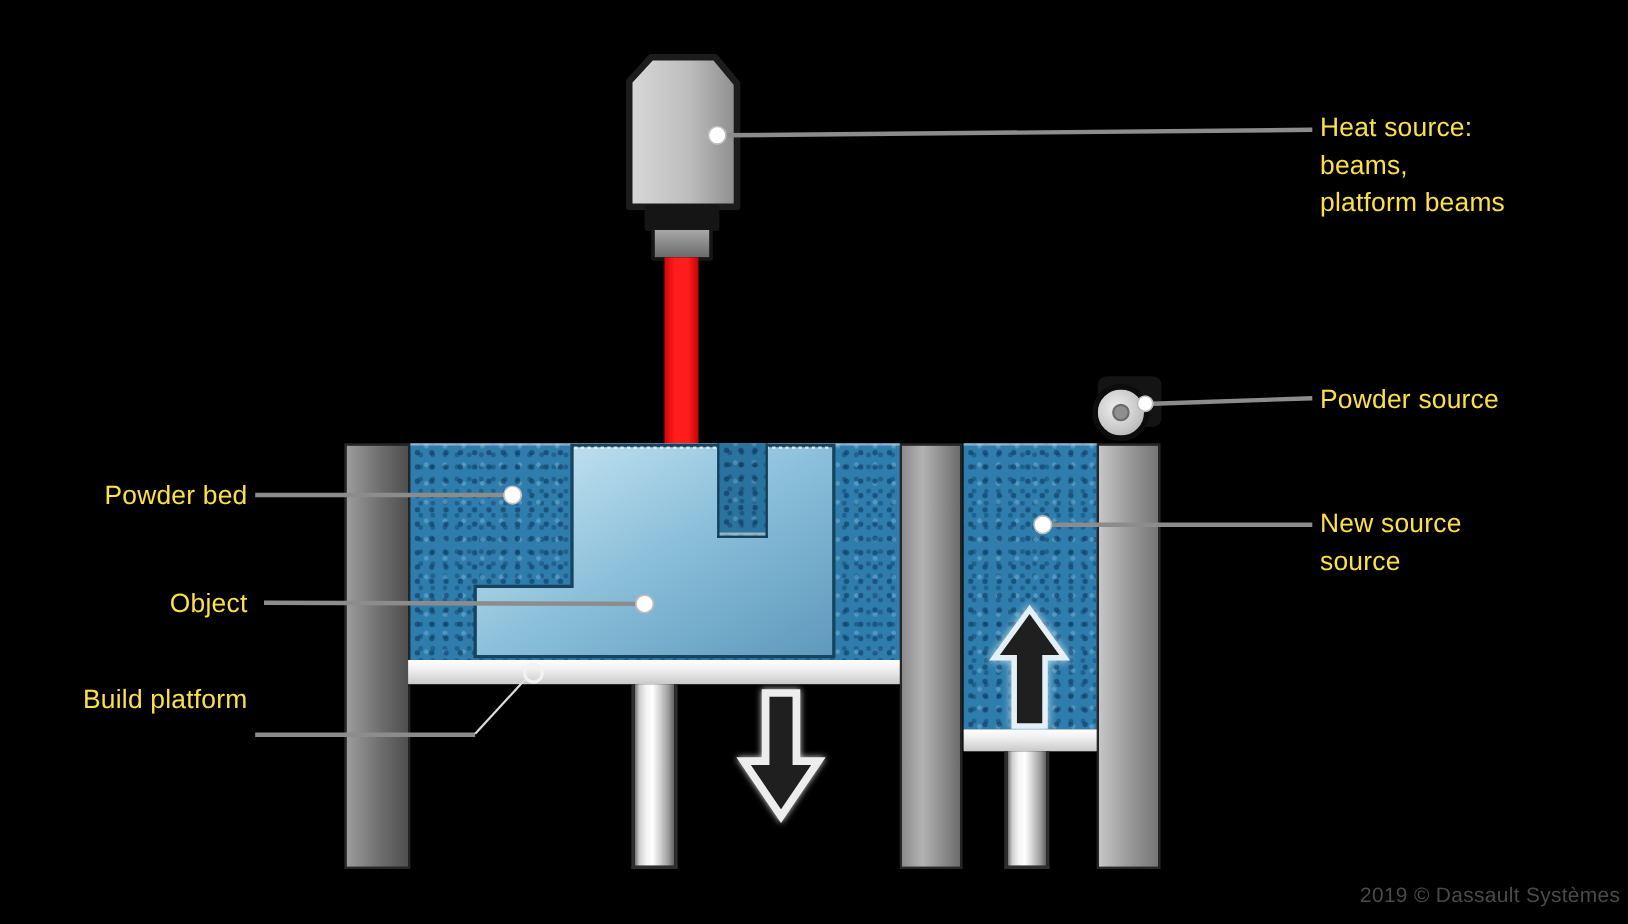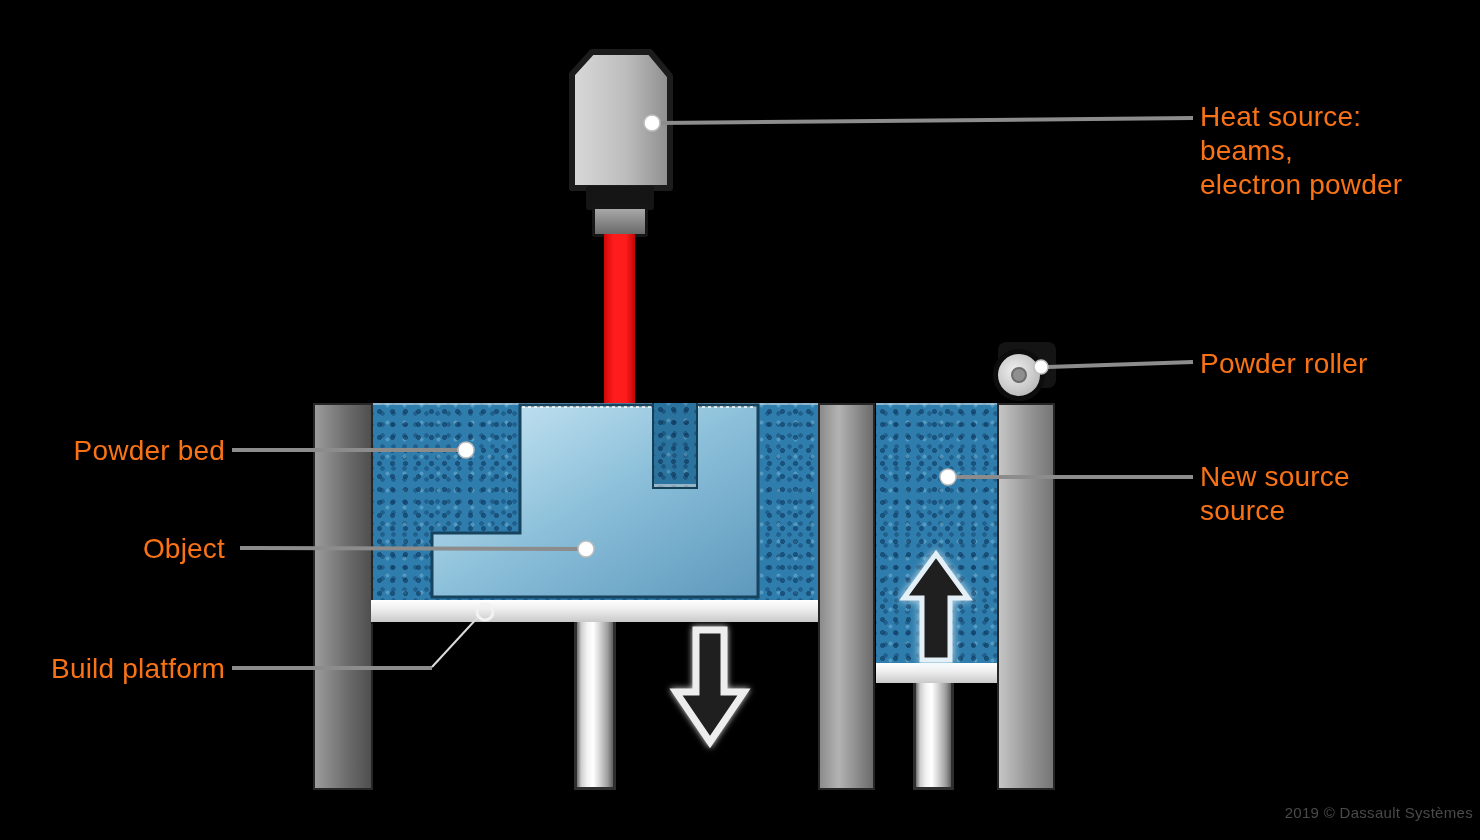--- a/index.html
+++ b/index.html
@@ -60,24 +60,24 @@
   .roller-mount{left:998px;top:342px;width:58px;height:46px;background:#141414;border-radius:8px;}
   .roller-wheel{left:993px;top:349px;width:52px;height:52px;border-radius:50%;box-sizing:border-box;
     border:5px solid #0d0d0d;
     background:radial-gradient(circle at 40% 40%,#efefef,#c6c6c6 60%,#a6a6a6);}
   .roller-hub{left:1011px;top:367px;width:16px;height:16px;border-radius:50%;
     background:#8f8f8f;border:2px solid #6c6c6c;box-sizing:border-box;}
 
   svg.layer{left:0;top:0;pointer-events:none;}
 
   
-  .lbl{color:#f97316;font-size:28px;line-height:34px;letter-spacing:.2px;white-space:nowrap;}
+  .lbl{color:#fde047;font-size:24px;line-height:34px;letter-spacing:.2px;white-space:nowrap;}
   .lbl-right{text-align:left;}
   .lbl-left{width:192px;left:33px;text-align:right;}
-  .watermark{right:7px;top:804px;color:#4a4a4a;font-size:15px;letter-spacing:.3px;}
+  .watermark{right:7px;top:804px;color:#4a4a4a;font-size:19px;letter-spacing:.3px;}
 
   .glow-down{filter:drop-shadow(0 0 3px rgba(255,255,255,.85));}
   .glow-up{filter:drop-shadow(0 0 4px rgba(225,242,250,.9));}
 </style>
 </head>
 <body>
 
 <div class="stage">
 
   <svg class="abs layer" style="left:566px;top:48px;" width="110" height="145" viewBox="0 0 110 145">
@@ -146,29 +146,29 @@
       <circle cx="652" cy="123" r="8"></circle>
       <circle cx="1041" cy="367" r="7"></circle>
       <circle cx="948" cy="477" r="8"></circle>
     </g>
     <circle cx="485" cy="612" r="8" fill="none" stroke="#f2f2f2" stroke-width="3"></circle>
   </svg>
 
   <div class="abs lbl lbl-right" style="left:1200px;top:100px;">
     <div>Heat source:</div>
     <div>beams,</div>
-    <div>electron powder</div>
+    <div>platform beams</div>
   </div>
 
-  <div class="abs lbl lbl-right" style="left:1200px;top:347px;">Powder roller</div>
+  <div class="abs lbl lbl-right" style="left:1200px;top:347px;">Powder source</div>
 
   <div class="abs lbl lbl-right" style="left:1200px;top:460px;">
     <div>New source</div>
     <div>source</div>
   </div>
 
   <div class="abs lbl lbl-left" style="top:532px;">Object</div>
   <div class="abs lbl lbl-left" style="top:434px;">Powder bed</div>
-  <div class="abs lbl lbl-left" style="top:652px;">Build platform</div>
+  <div class="abs lbl lbl-left" style="top:620px;">Build platform</div>
 
   <div class="abs watermark">2019 © Dassault Systèmes</div>
 
 </div>
 
 </body></html>

